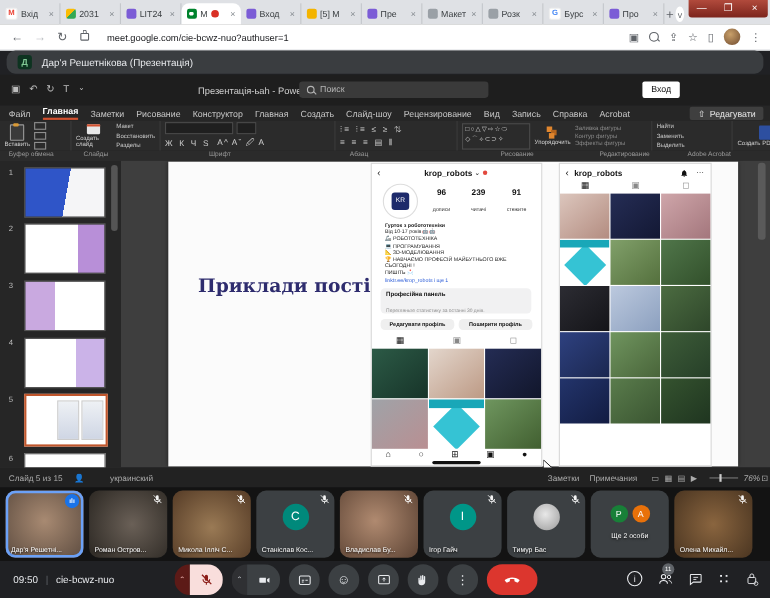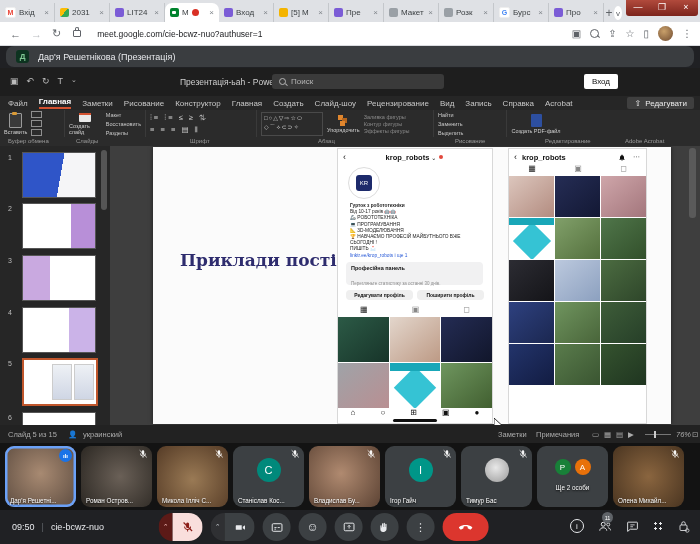--- a/index.html
+++ b/index.html
@@ -361,20 +361,32 @@
     <div class="bigbtn">
       <span class="slideico"></span>
       <span>Создать слайд</span>
     </div>
     <div class="rightlist">
       <span class="smalltxt">Макет</span>
       <span class="smalltxt">Восстановить</span>
       <span class="smalltxt">Разделы</span>
     </div>
   </div>
+  <div class="rgrp" style="width:150px;">
+    <div class="fontrow">
+      <div style="display:flex;gap:3px;">
+        <span class="fbox"></span>
+        <span class="fsize"></span>
+      </div>
+      <div style="display:flex;gap:6px;align-items:center;">
+        <span class="glyphs">Ж К Ч S</span>
+        <span class="glyphs" style="letter-spacing:1px;">A^ Aˇ 🖉 A</span>
+      </div>
+    </div>
+  </div>
   <div class="rgrp" style="width:102px;">
     <div class="fontrow">
       <span class="glyphs">⫶≡ ⫶≡ ≤ ≥ ⇅</span>
       <span class="glyphs">≡ ≡ ≡ ▤ ⫴</span>
     </div>
   </div>
   <div class="rgrp" style="width:168px;">
     <div class="shapebox">□○△▽⇨☆⬭<br>◇⌒⟡⊂⊃✧</div>
     <div class="bigbtn">
       <span class="orange3">
@@ -445,20 +457,25 @@
         <span style="margin:0 auto;display:flex;align-items:center;">
           <span class="iguser">krop_robots</span>
           <span style="font-size:6px;margin-left:2px;">⌄</span>
           <span class="rdot"></span>
         </span>
         <span style="width:14px;"></span>
       </div>
       <div class="igav">
             <i>KR</i>
           </div>
+      <div class="stats">
+        <div><b>96</b><span>дописи</span></div>
+        <div><b>239</b><span>читачі</span></div>
+        <div><b>91</b><span>стежите</span></div>
+      </div>
       <div class="bio">
         <div class="bold">Гурток з робототехніки</div>
         <div>Від 10-17 років 🤖🤖</div>
         <div>🦾 РОБОТОТЕХНІКА</div>
         <div>💻 ПРОГРАМУВАННЯ</div>
         <div>📐 3D-МОДЕЛЮВАННЯ</div>
         <div>🏆 НАВЧАЄМО ПРОФЕСІЙ МАЙБУТНЬОГО ВЖЕ</div>
         <div>СЬОГОДНІ !</div>
         <div>ПИШІТЬ 📩</div>
         <div class="link">linktr.ee/krop_robots і ще 1</div>
@@ -532,21 +549,21 @@
 
   <div class="vscroll"></div>
   <svg class="cursor" width="11" height="16" viewBox="0 0 11 16">
     <polygon points="0,0 0,12.5 3.3,9.8 5.5,14.5 7.7,13.4 5.6,8.9 9.3,8.6" fill="#fff" stroke="#000" stroke-width="0.8"></polygon>
   </svg>
 </div>
 
 <div class="statusbar">
   <span style="left:8px;">Слайд 5 из 15</span>
   <span style="left:68px;">👤</span>
-  <span style="left:83px;">украинский</span>
+  <span style="left:100px;">украинский</span>
   <span style="left:498px;">Заметки</span>
   <span style="left:536px;">Примечания</span>
   <span style="left:592px;">▭</span>
   <span style="left:604px;">▦</span>
   <span style="left:616px;">▤</span>
   <span style="left:628px;">▶</span>
   <div class="zoomline"></div>
   <div class="zoomthumb"></div>
   <span style="left:676px;font-style:italic;">76%</span>
   <span style="left:692px;">⊡</span>

